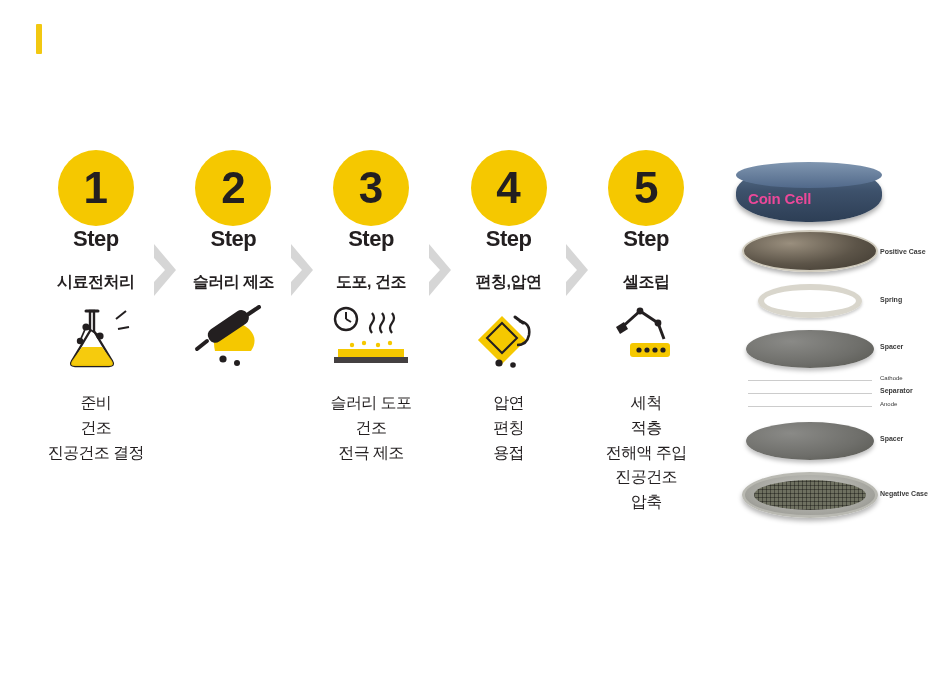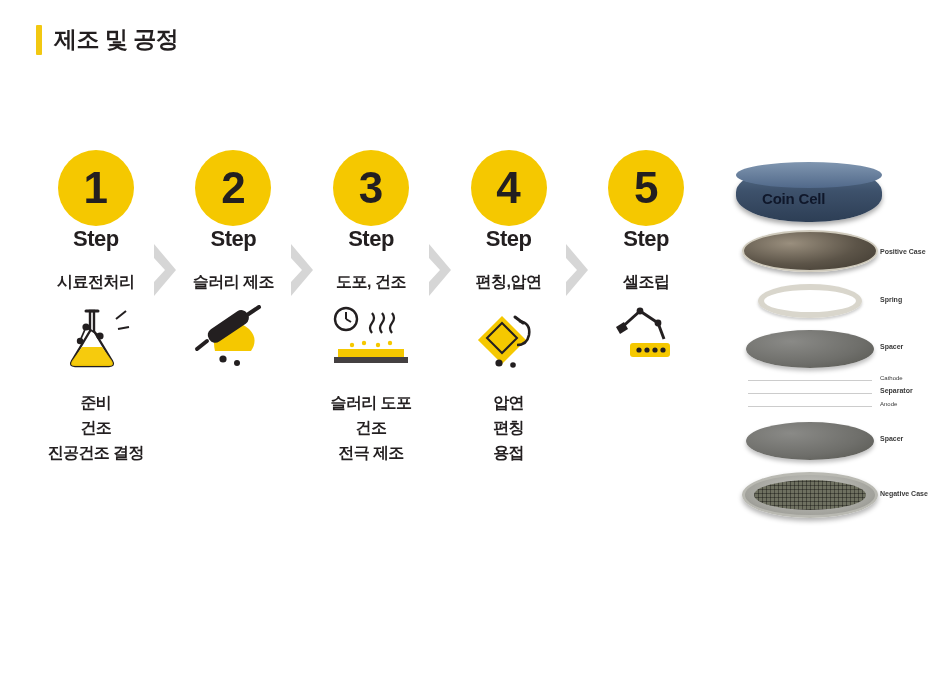--- a/index.html
+++ b/index.html
@@ -94,41 +94,41 @@
   .icon-box {
     margin-top: 10px;
     height: 70px;
     display: flex;
     align-items: center;
     justify-content: center;
   }
   .tasks {
     margin-top: 18px;
     font-size: 16px;
-    font-weight: bold;
+    font-weight: normal;
     line-height: 1.55;
     text-align: center;
     letter-spacing: -0.6px;
     white-space: nowrap;
   }
 
   
   .coincell {
     position: absolute;
     left: 728px;
     top: 160px;
     width: 190px;
     height: 370px;
   }
   .cc-label {
     position: absolute;
-    color: #0f172a;
+    color: #ec4899;
     font-size: 15px;
     font-weight: bold;
-    left: 34px;
+    left: 20px;
     top: 30px;
     letter-spacing: -0.2px;
   }
   .cc-cap {
     position: absolute;
     left: 8px;
     top: 6px;
     width: 146px;
     height: 56px;
     background: linear-gradient(180deg, #5d7490 0%, #3d516b 45%, #2d3e55 100%);
@@ -209,21 +209,20 @@
     font-size: 6px;
     color: #3a3a3a;
     white-space: nowrap;
   }
 </style>
 </head>
 <body>
 
 <div class="page-header">
   <div class="header-bar"></div>
-  <div class="header-title">제조 및 공정</div>
 </div>
 
 <div class="steps">
 
   <div class="step-col">
     <div class="circle">1</div>
     <div class="step-word">Step</div>
     <div class="step-name">시료전처리</div>
     <div class="icon-box">
       <svg width="80" height="66" viewBox="0 0 80 66">
@@ -346,20 +345,27 @@
         <circle cx="34" cy="6" r="3.4" fill="#231f20"></circle>
         <circle cx="52" cy="18" r="3.4" fill="#231f20"></circle>
         <path d="M10 22 l8 -5 l4 7 l-8 5 z" fill="#231f20"></path>
         <rect x="24" y="38" width="40" height="14" rx="3" fill="#f5c800"></rect>
         <circle cx="33" cy="45" r="2.6" fill="#231f20"></circle>
         <circle cx="41" cy="45" r="2.6" fill="#231f20"></circle>
         <circle cx="49" cy="45" r="2.6" fill="#231f20"></circle>
         <circle cx="57" cy="45" r="2.6" fill="#231f20"></circle>
       </svg>
     </div>
+    <div class="tasks">
+      <div>세척</div>
+      <div>적층</div>
+      <div>전해액 주입</div>
+      <div>진공건조</div>
+      <div>압축</div>
+    </div>
   </div>
 
 </div>
 
 <div class="coincell">
   <div class="cc-cap"></div>
   <div class="cc-cap-top"></div>
   <div class="cc-label">Coin Cell</div>
 
   <div class="disc disc-pos"></div>

